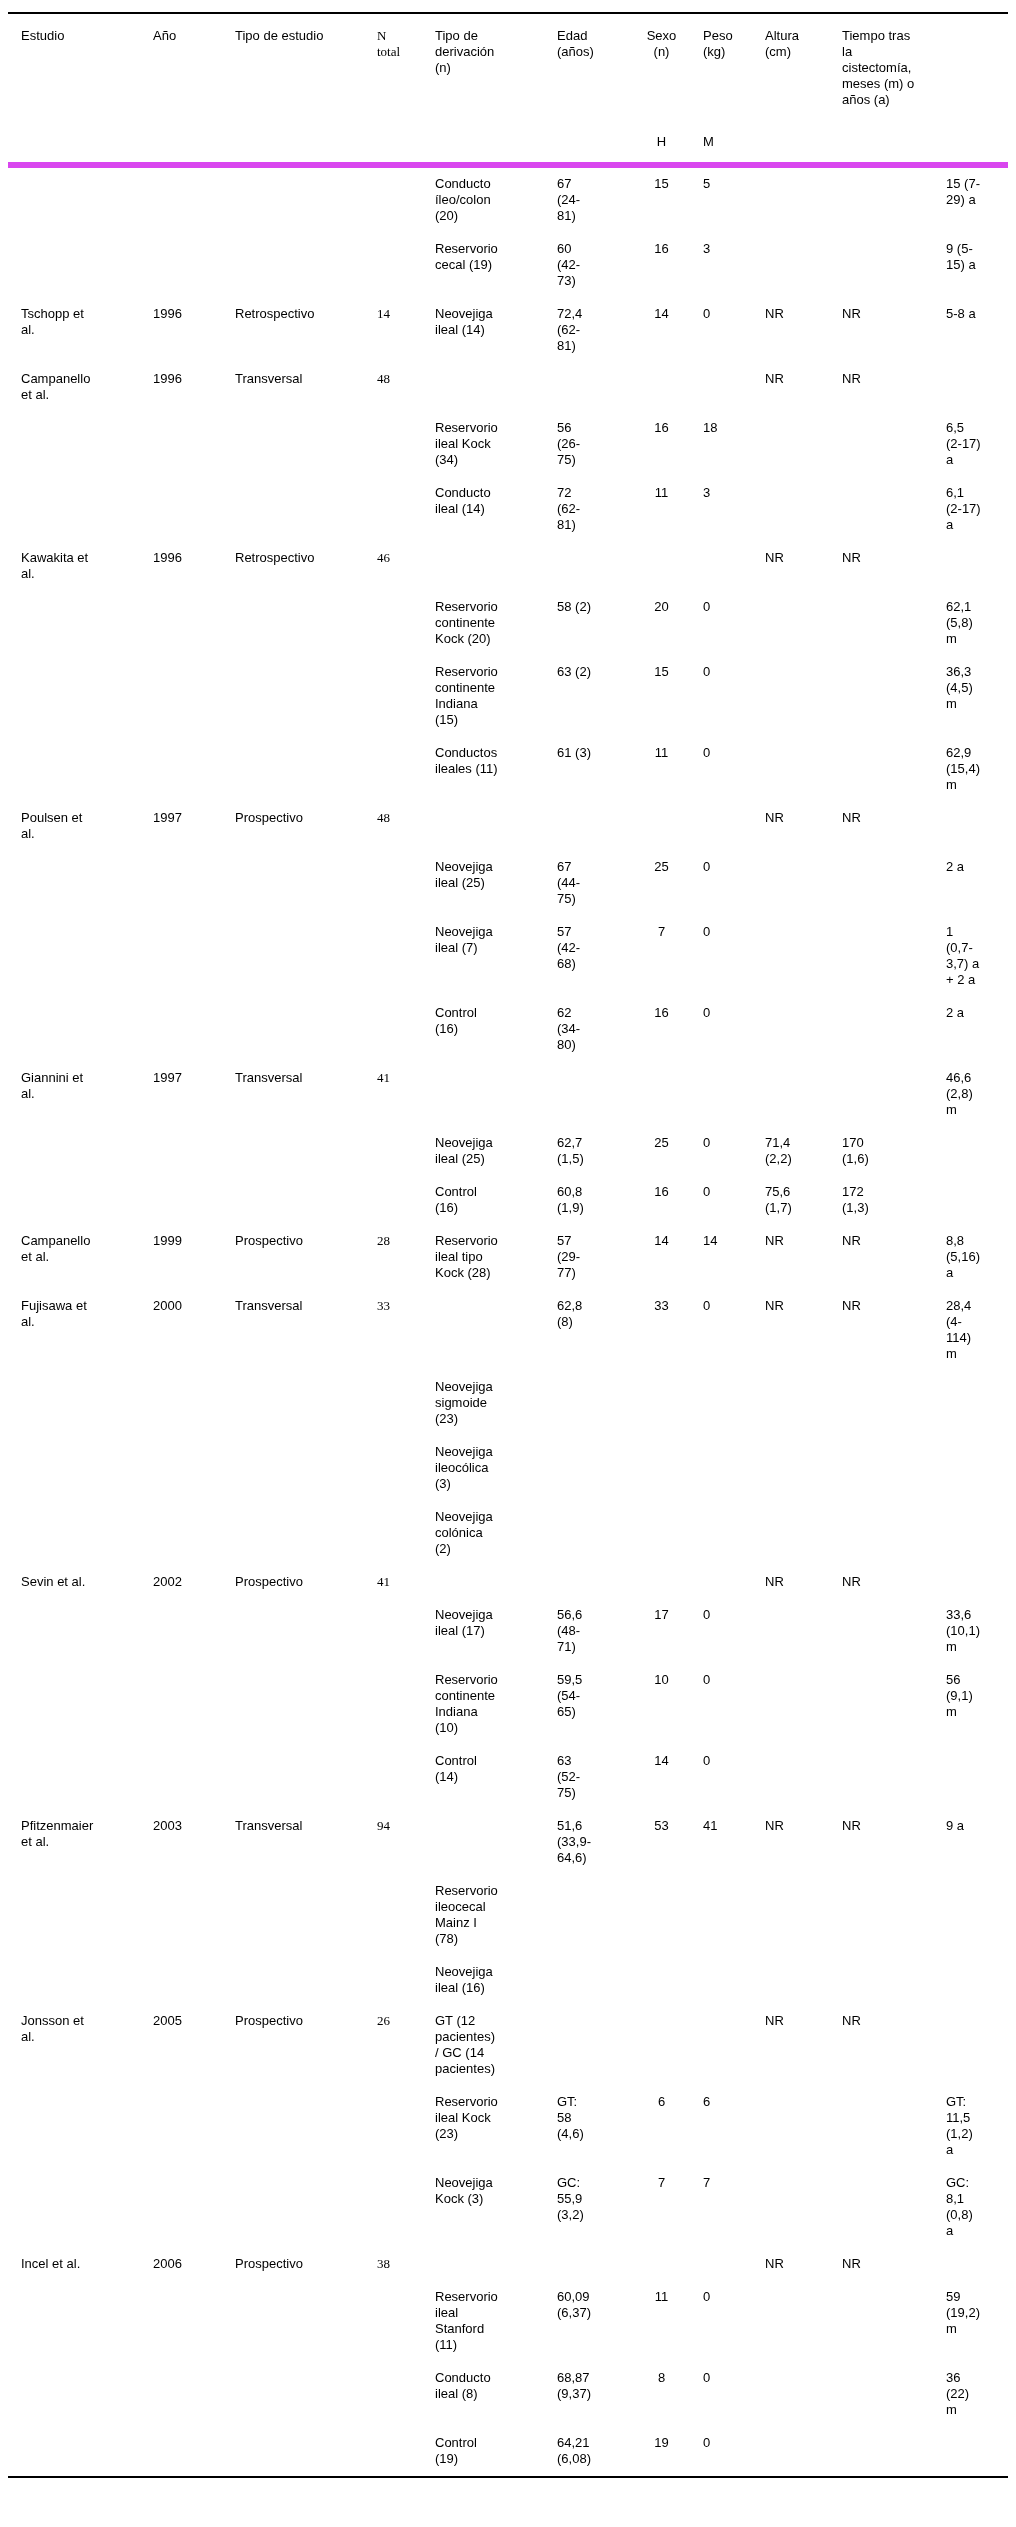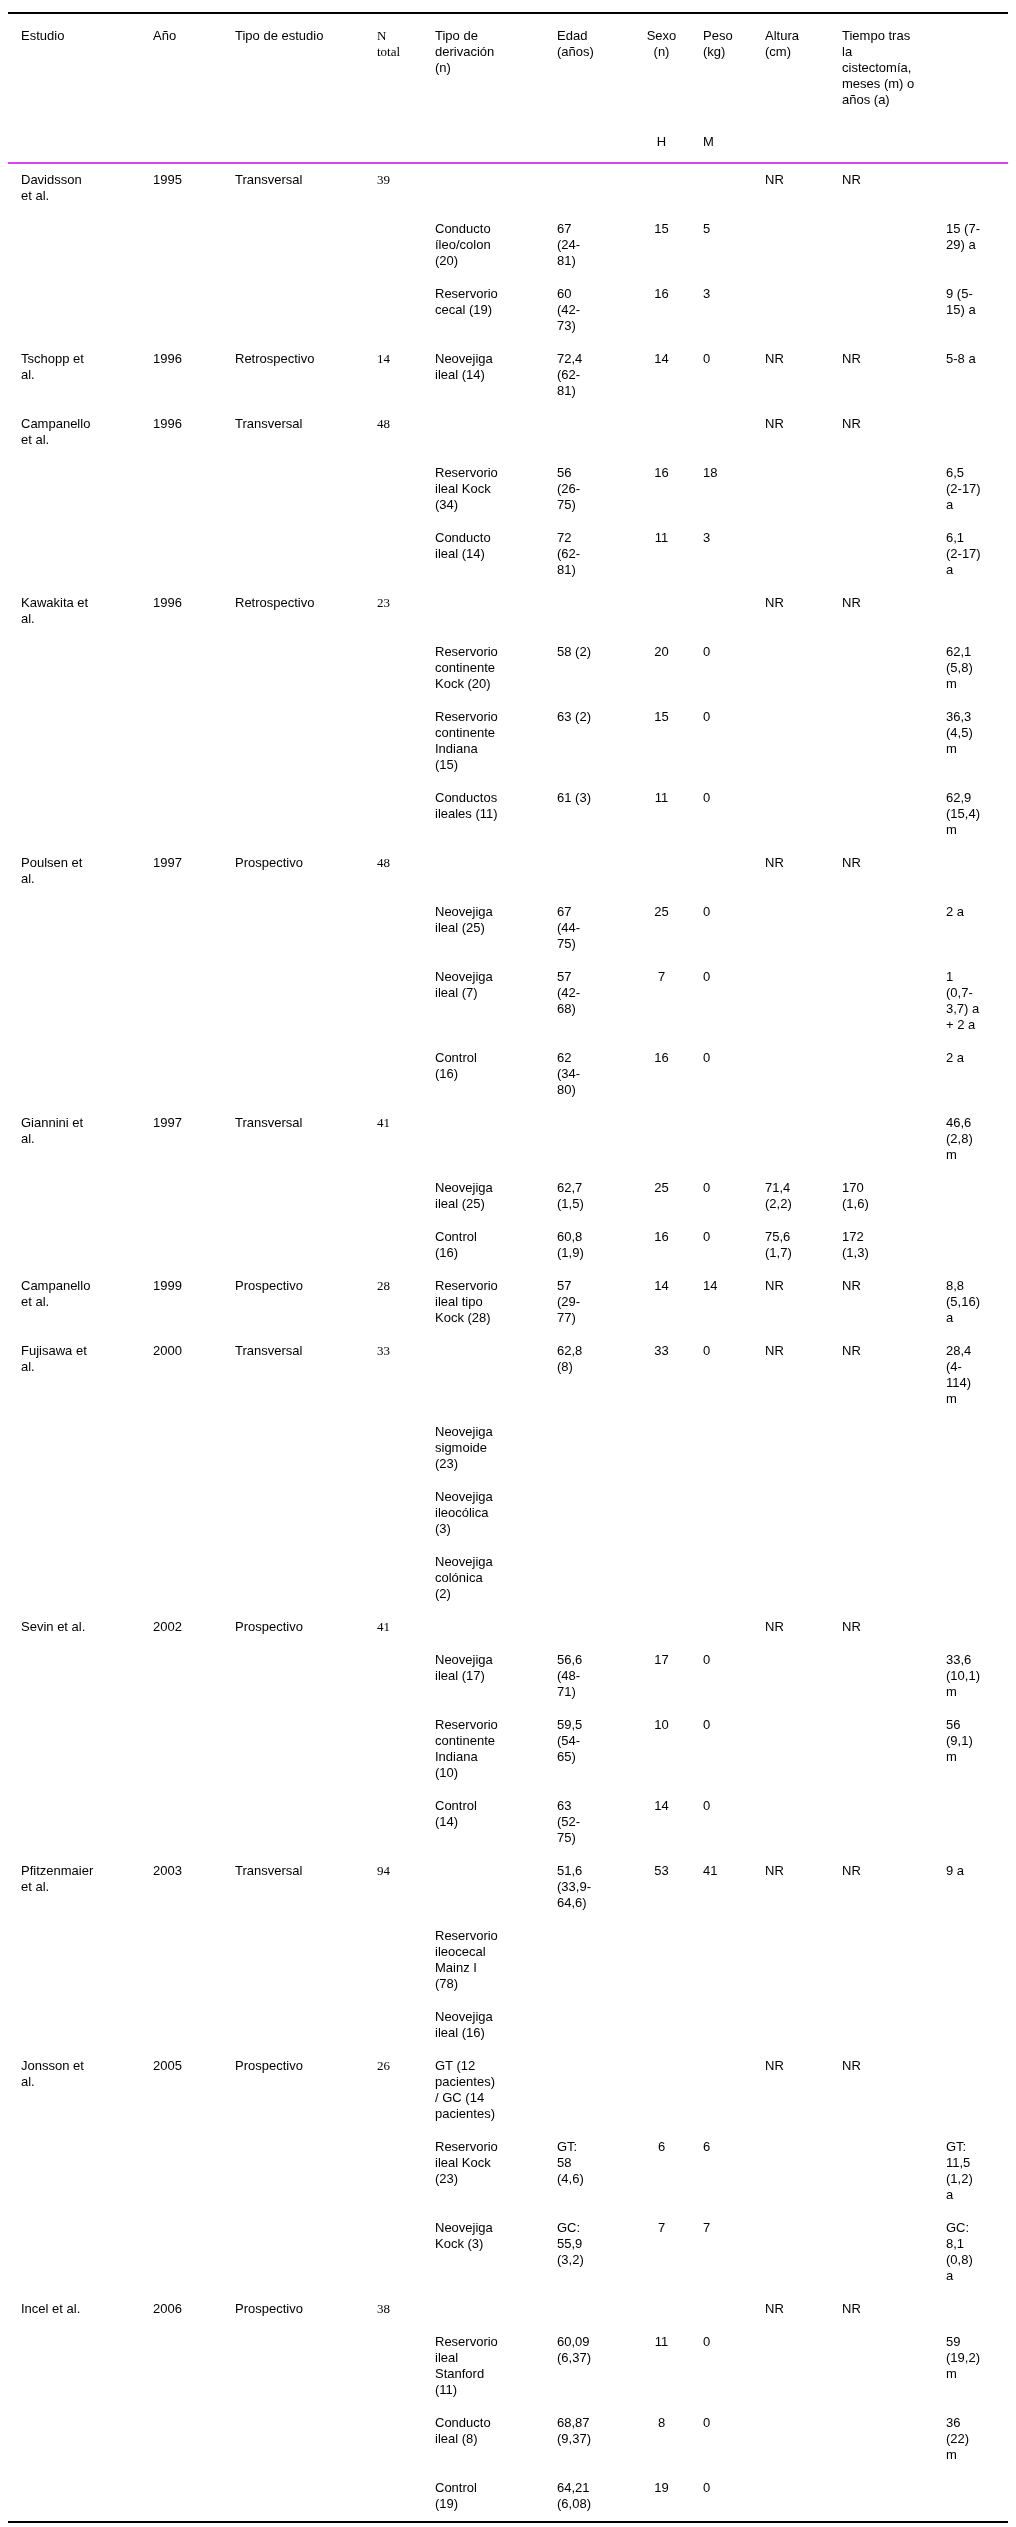--- a/index.html
+++ b/index.html
@@ -21,21 +21,21 @@
     border-top: 2px solid #000;
     border-bottom: 2px solid #000;
   }
   th, td {
     vertical-align: top;
     text-align: left;
     font-weight: normal;
     padding: 0;
     overflow-wrap: break-word;
   }
-  thead { border-bottom: 2px solid #d946ef; }
+  thead { border-bottom: 6px solid #d946ef; }
   thead tr.hrow1 th { padding-top: 14px; padding-bottom: 4px; }
   thead tr.hrow2 th { padding-top: 22px; padding-bottom: 12px; }
   tbody td { padding-top: 8px; padding-bottom: 9px; }
 
   
   th:nth-child(1),  td:nth-child(1)  { padding-left: 13px; padding-right: 58px; }
   th:nth-child(2),  td:nth-child(2)  { padding-right: 20px; margin-top: 43px; }
   th:nth-child(3),  td:nth-child(3)  { padding-right: 20px; }
   th:nth-child(4),  td:nth-child(4)  { padding-right: 24px; font-family: Liberation Serif, serif; }
   th:nth-child(5),  td:nth-child(5)  { padding-right: 56px; }
@@ -99,33 +99,20 @@
         <th></th>
         <th>H</th>
         <th>M</th>
         <th></th>
         <th></th>
         <th></th>
       </tr>
   </thead>
   <tbody>
       <tr>
-        <td>Davidsson et al.</td>
-        <td>1995</td>
-        <td>Transversal</td>
-        <td>39</td>
-        <td></td>
-        <td></td>
-        <td></td>
-        <td></td>
-        <td>NR</td>
-        <td>NR</td>
-        <td></td>
-      </tr>
-      <tr>
         <td></td>
         <td></td>
         <td></td>
         <td></td>
         <td>Conducto íleo/colon (20)</td>
         <td>67 (24-81)</td>
         <td>15</td>
         <td>5</td>
         <td></td>
         <td></td>
@@ -193,21 +180,21 @@
         <td>11</td>
         <td>3</td>
         <td></td>
         <td></td>
         <td>6,1 (2-17) a</td>
       </tr>
       <tr>
         <td>Kawakita et al.</td>
         <td>1996</td>
         <td>Retrospectivo</td>
-        <td>23</td>
+        <td>46</td>
         <td></td>
         <td></td>
         <td></td>
         <td></td>
         <td>NR</td>
         <td>NR</td>
         <td></td>
       </tr>
       <tr>
         <td></td>

